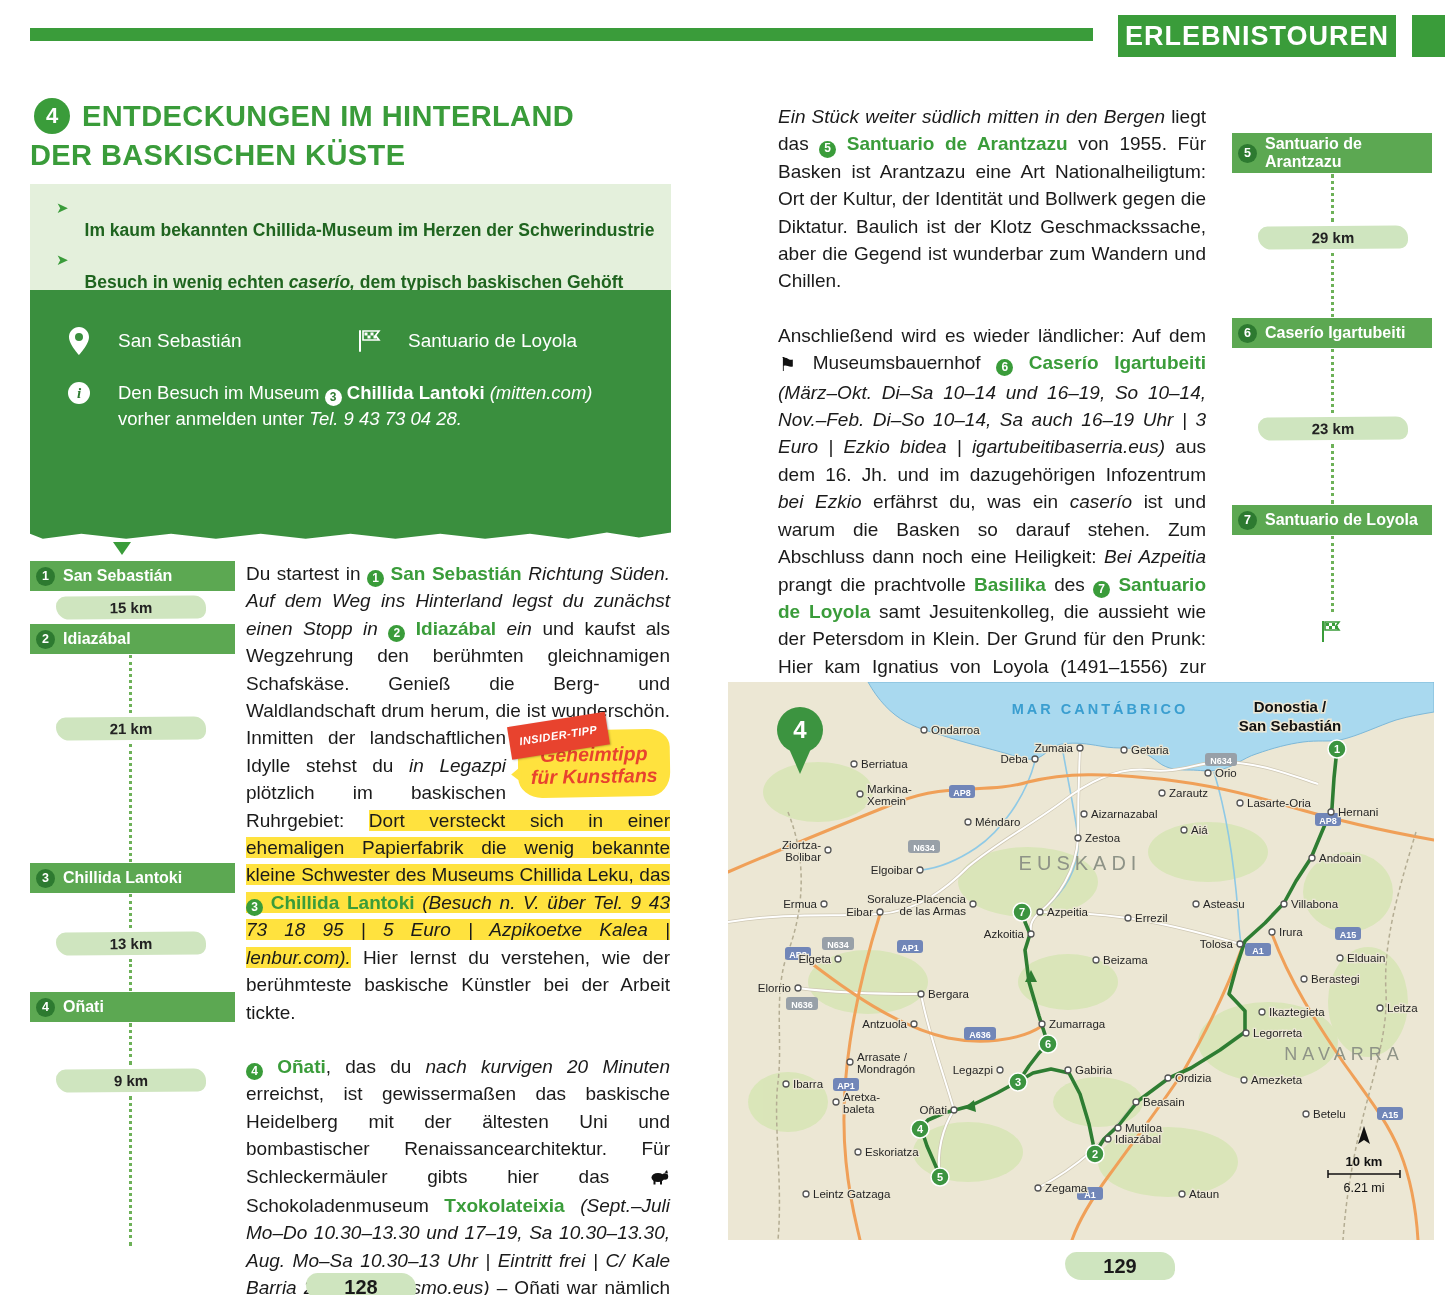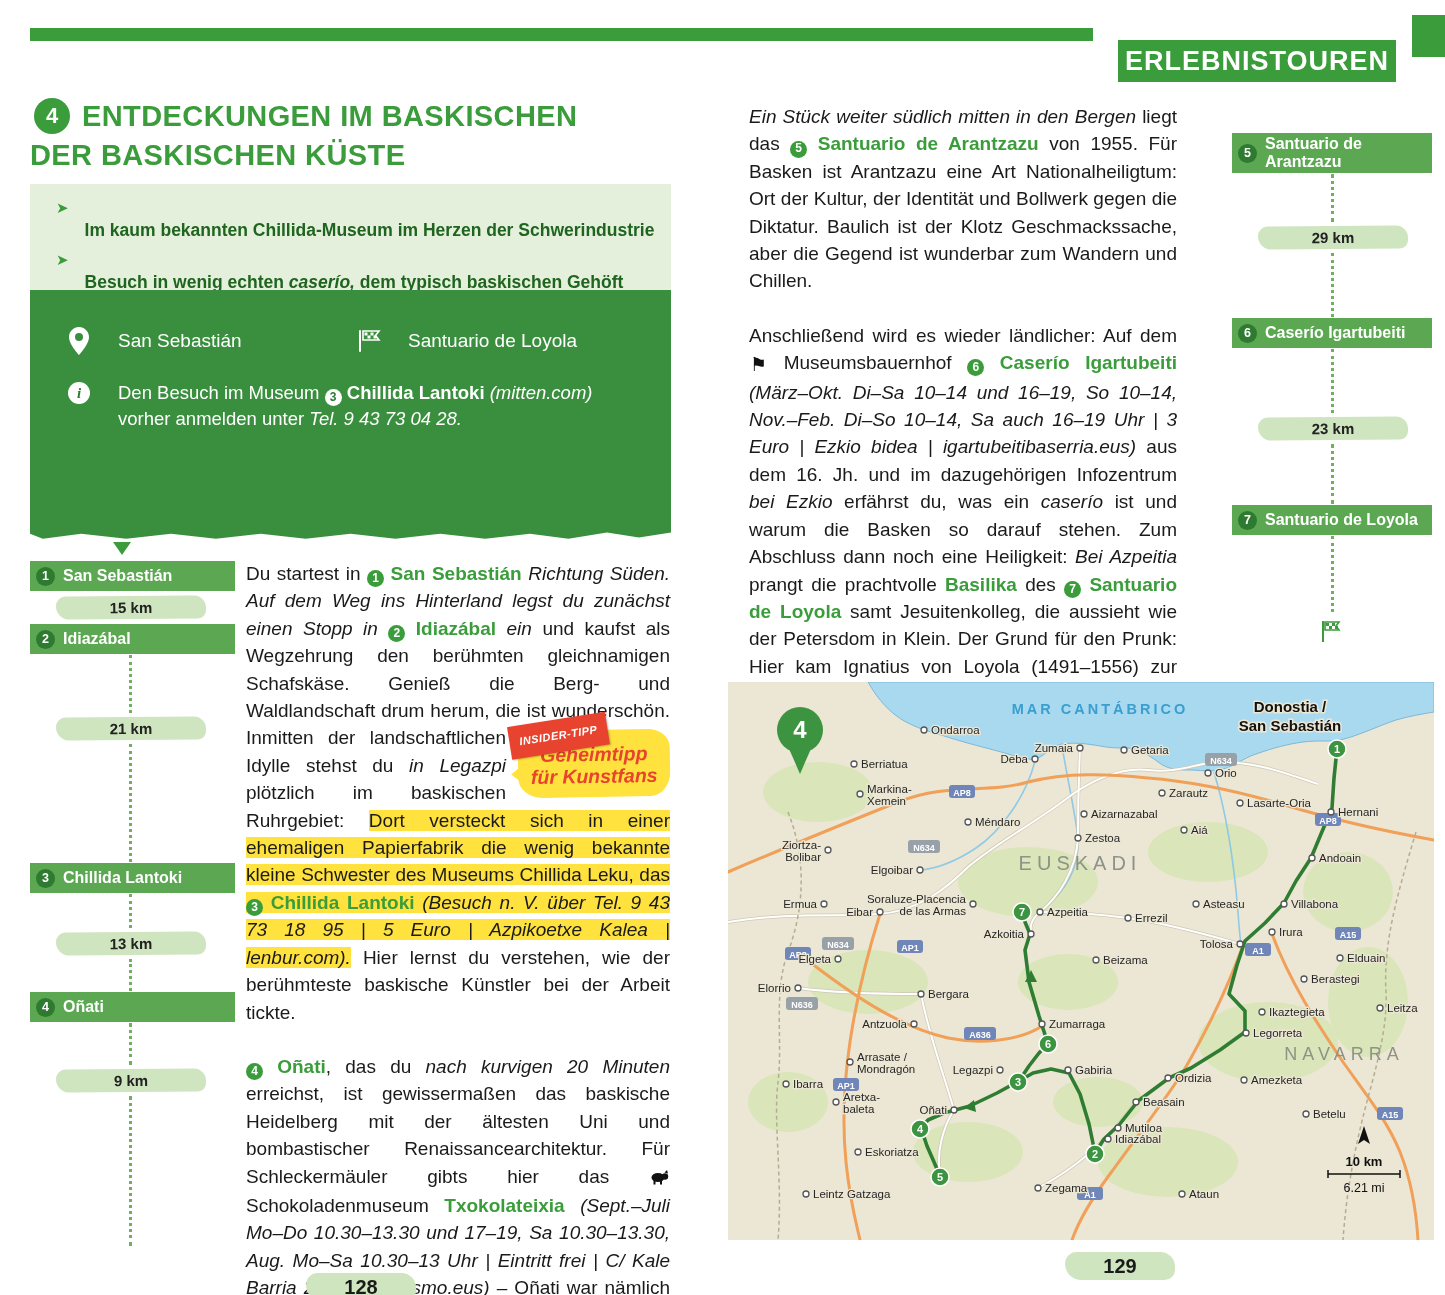--- a/index.html
+++ b/index.html
@@ -5,21 +5,21 @@
   :root{
     --green:#3a9c3a; --green-dark:#2d7a30; --green-bar:#5ca852; --green-box:#3a8f3e;
     --green-light:#e4f0dc; --brush:#cfe5bf; --yellow:#ffe23e; --red:#e8432e; --ink:#1a1a1a;
   }
   html,body{margin:0;padding:0;background:#fff;}
   .page{position:relative;width:1445px;height:1295px;background:#fff;overflow:hidden;
         font-family:"Liberation Sans",sans-serif;color:var(--ink);}
   
   .top-rule{position:absolute;left:30px;top:28px;width:1063px;height:13px;background:var(--green);}
   .chapter-box{position:absolute;left:1118px;top:15px;width:278px;height:42px;background:var(--green);
-               color:#fff;font-weight:bold;font-size:27px;letter-spacing:1px;display:flex;align-items:center;justify-content:center;margin-top:25px;}
+               color:#fff;font-weight:bold;font-size:27px;letter-spacing:1px;display:flex;align-items:center;justify-content:center;}
   .chapter-end{position:absolute;left:1412px;top:15px;width:33px;height:42px;background:var(--green);}
   
   .tour-num-circle{position:absolute;left:34px;top:98px;width:36px;height:36px;border-radius:50%;background:var(--green);
                    color:#fff;font-size:22px;font-weight:bold;display:flex;align-items:center;justify-content:center;}
   .tour-title-1{position:absolute;left:82px;top:100px;font-size:29px;font-weight:800;color:var(--green);letter-spacing:.4px;}
   .tour-title-2{position:absolute;left:30px;top:139px;font-size:29px;font-weight:800;color:var(--green);letter-spacing:.4px;}
   
   .hl-box{position:absolute;left:30px;top:184px;width:641px;background:var(--green-light);padding:9px 0 10px;}
   .hl-row{display:flex;gap:16px;padding:4px 14px 4px 26px;align-items:flex-start;}
   .hl-arrow{color:var(--green);font-size:15px;line-height:22px;flex:none;}
@@ -42,21 +42,21 @@
   .tl-num{width:19px;height:19px;border-radius:50%;background:var(--green-dark);color:#fff;font-size:12.5px;font-weight:bold;
           display:flex;align-items:center;justify-content:center;flex:none;}
   .tl-label{color:#fff;font-weight:bold;font-size:16px;line-height:18px;}
   .tl-dist{width:150px;margin:4px 0 4px 26px;background:var(--brush);border-radius:14px 18px 12px 20px;text-align:center;
            font-weight:bold;font-size:15px;color:#222;padding:3px 0;transform:rotate(-.5deg);}
   .tl-dots{width:0;margin-left:99px;border-left:3px dotted #6db158;}
   .tl-flag{margin-left:86px;margin-top:6px;}
   
   .text-col{position:absolute;text-align:justify;font-size:19px;line-height:27.4px;}
   #col-left{left:246px;top:560px;width:424px;}
-  #col-right{left:749px;top:103px;width:428px;}
+  #col-right{left:778px;top:103px;width:428px;}
   .body-para{margin:0 0 27px 0;}
   .s-i{font-style:italic;}
   .s-b{font-weight:bold;}
   .s-gb{color:var(--green);font-weight:bold;}
   .s-hl{background:var(--yellow);}
   .s-hli{background:var(--yellow);font-style:italic;}
   .s-hlgb{background:var(--yellow);color:var(--green);font-weight:bold;}
   .num-badge{display:inline-flex;width:17px;height:17px;border-radius:50%;background:var(--green);color:#fff;
              font-size:12px;font-weight:bold;font-style:normal;align-items:center;justify-content:center;vertical-align:-2px;}
   .num-badge.inv{background:#fff;color:var(--green-dark);}
@@ -81,21 +81,21 @@
 </head>
 <body>
 
 <div class="page">
 
   <div class="top-rule"></div>
   <div class="chapter-box">ERLEBNISTOUREN</div>
   <div class="chapter-end"></div>
 
   <div class="tour-num-circle">4</div>
-  <div class="tour-title-1">ENTDECKUNGEN IM BASKISCHEN</div>
+  <div class="tour-title-1">ENTDECKUNGEN IM HINTERLAND</div>
   <div class="tour-title-2">DER BASKISCHEN KÜSTE</div>
 
   <div class="hl-box" id="hl-box">
       <div class="hl-row">
         <span class="hl-arrow">➤</span>
         <span class="hl-text"><span>Im kaum bekannten Chillida-Museum im Herzen der Schwerindustrie</span></span>
       </div>
       <div class="hl-row">
         <span class="hl-arrow">➤</span>
         <span class="hl-text"><span>Besuch in wenig echten </span><span class="s-i">caserío,</span><span> dem typisch baskischen Gehöft</span></span>

